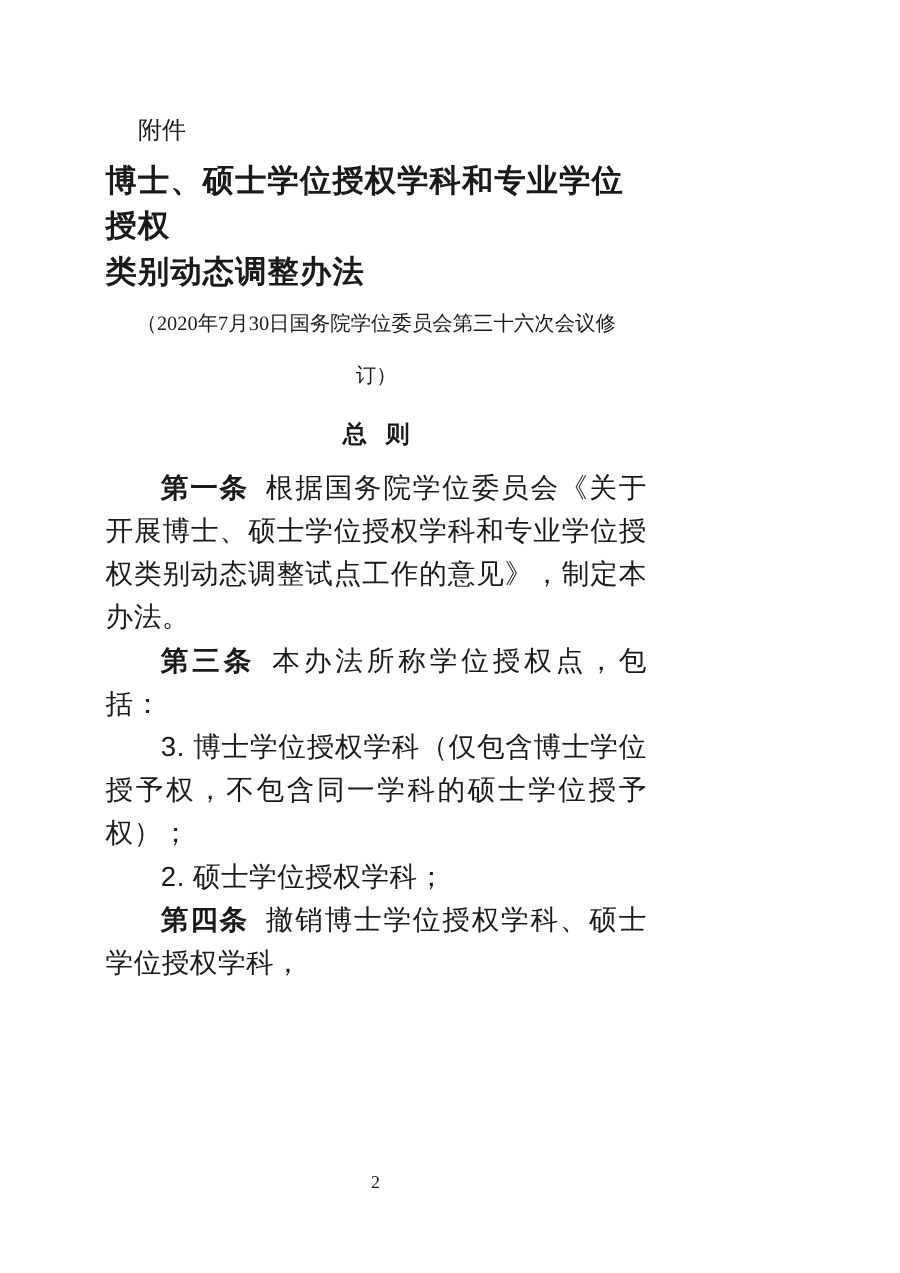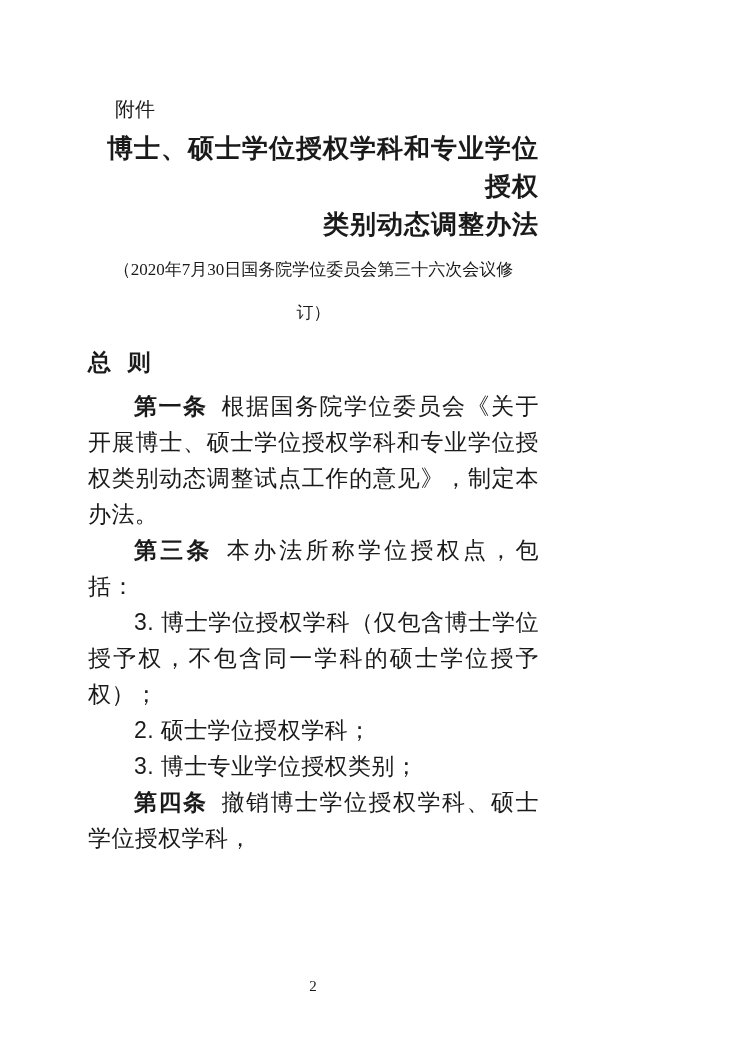--- a/index.html
+++ b/index.html
@@ -17,41 +17,40 @@
     padding: 97px 87px 0 88px;
     overflow: hidden;
   }
   .attachment {
     font-size: 20px;
     line-height: 24px;
     margin-left: 27px;
   }
   .doc-title {
     margin-top: 10px;
-    text-align: right;
+    text-align: left;
     font-size: 26px;
     font-weight: 700;
     line-height: 38px;
     letter-spacing: 1px;
-    font-family: Liberation Mono, monospace;
   }
   .doc-title .line { display: block; }
   .revision {
     margin-top: 3px;
     text-align: center;
     font-family: "Liberation Serif", serif;
     font-size: 17px;
     line-height: 43px;
     font-weight: 400;
   }
   .revision .line { display: block; }
   .section-heading {
     margin-top: 13px;
-    text-align: left;
-    font-size: 23px;
+    text-align: center;
+    font-size: 20px;
     font-weight: 700;
     word-spacing: 10px;
     line-height: 30px;
   }
   .body-text {
     margin-top: 11px;
     font-size: 23px;
     line-height: 36px;
     letter-spacing: 0.4px;
     text-align: justify;
@@ -96,21 +95,20 @@
       <span class="article-label">第一条</span><span>根据国务院学位委员会《关于开展博士、硕士学位授权学科和专业学位授权类别动态调整试点工作的意见》，制定本办法。</span>
     </p>
 
 
     <p class="para">
       <span class="article-label">第三条</span><span>本办法所称学位授权点，包括：</span>
     </p>
 
     <p class="para">3. 博士学位授权学科（仅包含博士学位授予权，不包含同一学科的硕士学位授予权）；</p>
     <p class="para">2. 硕士学位授权学科；</p>
-    <p class="para">3. 博士专业学位授权类别；</p>
 
     <p class="para">
       <span class="article-label">第四条</span><span>撤销博士学位授权学科、硕士学位授权学科，</span>
     </p>
 
   </div>
 
   <div class="page-number">2</div>
 
 </div>

